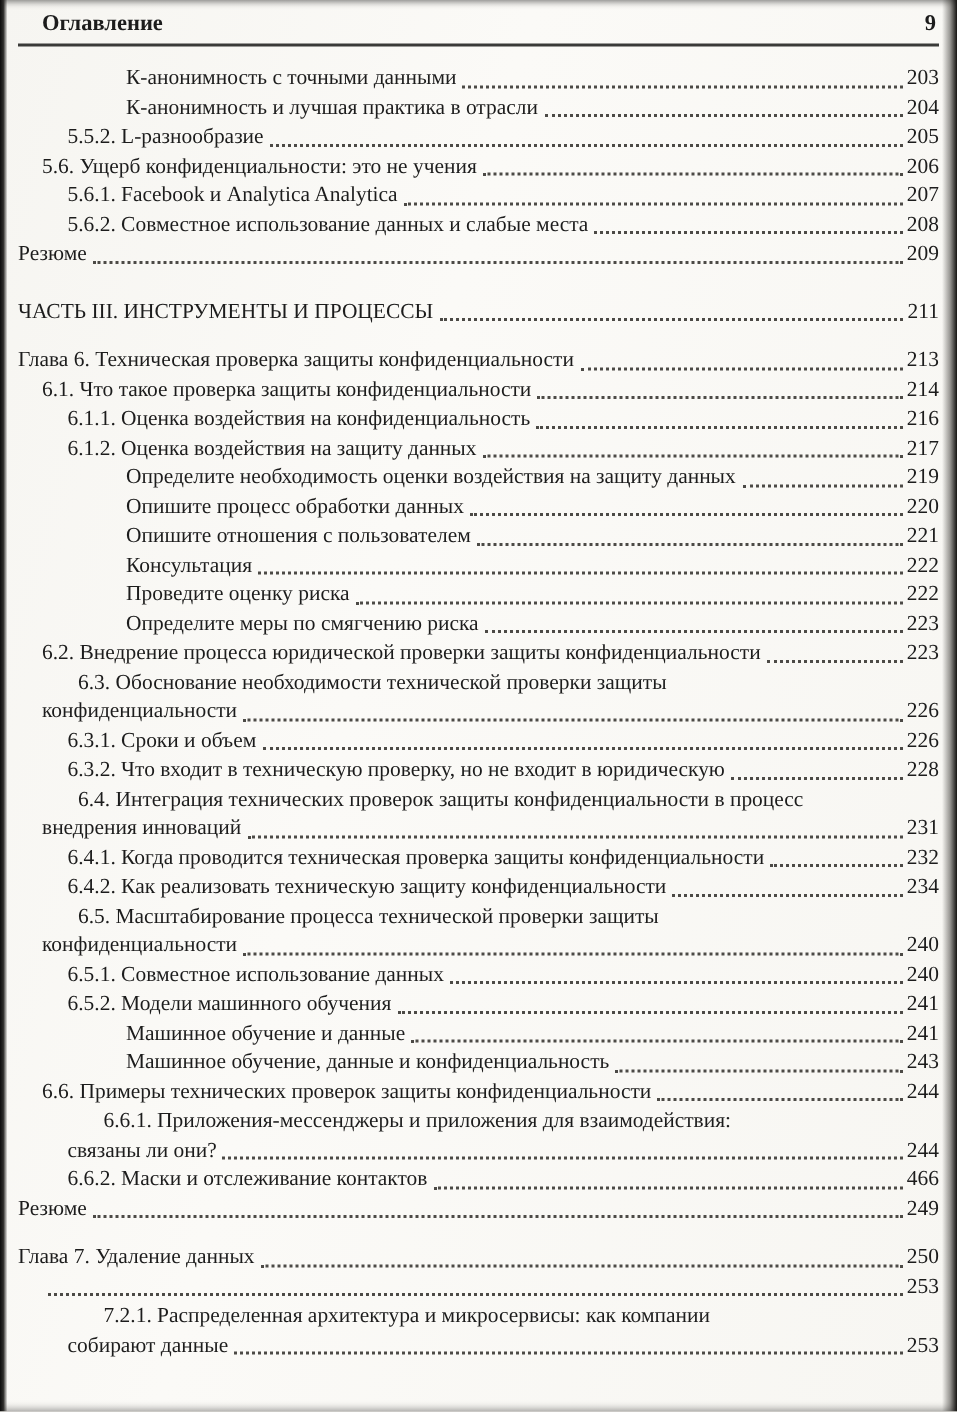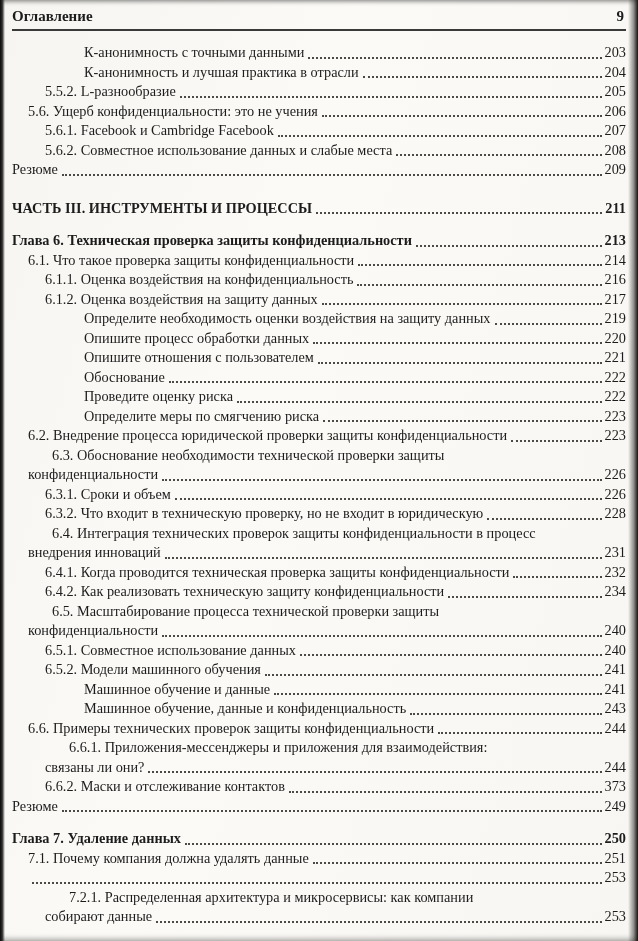--- a/index.html
+++ b/index.html
@@ -26,31 +26,32 @@
   .edge-right {
     position: absolute; right: 0; top: 0; width: 10px; height: 100%;
     background: linear-gradient(to left, #161513 0, rgba(50,48,44,.5) 45%, rgba(0,0,0,0) 100%);
     z-index: 2;
   }
 
   .header {
     display: flex; justify-content: space-between; align-items: baseline;
     font-weight: bold; font-size: 15px;
     padding: 3px 2px 4px 0;
+    margin-left: 16px;
   }
   .rule {
     border: 0; border-top: 2px solid #3a3a38;
     margin: 0 0 12px 0;
   }
 
   .toc { font-size: 14.3px; }
   .entry { page-break-inside: avoid; }
   .entry.gap    { margin-top: 13px; }
   .entry.gap-lg { margin-top: 19px; }
-  .entry.bold   { font-weight: bold; text-align: center; }
+  .entry.bold   { font-weight: normal; text-align: center; }
 
   .line { display: flex; align-items: flex-end; line-height: 19.5px; }
   .preline { line-height: 19.5px; white-space: nowrap; margin-left: 24px; }
   .t  { white-space: nowrap; }
   .pg { white-space: nowrap; }
   .leader {
     flex: 1 1 auto;
     min-width: 8px;
     border-bottom: 2px dotted #4c4a46;
     margin: 0 3px 4px 4px;
@@ -98,21 +99,21 @@
       </div>
       <div class="entry indent-1">
         <div class="line">
           <span class="t">5.6. Ущерб конфиденциальности: это не учения</span>
           <span class="leader"></span>
           <span class="pg">206</span>
         </div>
       </div>
       <div class="entry indent-2">
         <div class="line">
-          <span class="t">5.6.1. Facebook и Cambridge Facebook</span>
+          <span class="t">5.6.1. Facebook и Analytica Analytica</span>
           <span class="leader"></span>
           <span class="pg">207</span>
         </div>
       </div>
       <div class="entry indent-2">
         <div class="line">
           <span class="t">5.6.2. Совместное использование данных и слабые места</span>
           <span class="leader"></span>
           <span class="pg">208</span>
         </div>
@@ -175,21 +176,21 @@
       </div>
       <div class="entry indent-3">
         <div class="line">
           <span class="t">Опишите отношения с пользователем</span>
           <span class="leader"></span>
           <span class="pg">221</span>
         </div>
       </div>
       <div class="entry indent-3">
         <div class="line">
-          <span class="t">Обоснование</span>
+          <span class="t">Консультация</span>
           <span class="leader"></span>
           <span class="pg">222</span>
         </div>
       </div>
       <div class="entry indent-3">
         <div class="line">
           <span class="t">Проведите оценку риска</span>
           <span class="leader"></span>
           <span class="pg">222</span>
         </div>
@@ -300,42 +301,35 @@
         <div class="line">
           <span class="t">связаны ли они?</span>
           <span class="leader"></span>
           <span class="pg">244</span>
         </div>
       </div>
       <div class="entry indent-2">
         <div class="line">
           <span class="t">6.6.2. Маски и отслеживание контактов</span>
           <span class="leader"></span>
-          <span class="pg">373</span>
+          <span class="pg">466</span>
         </div>
       </div>
       <div class="entry indent-0">
         <div class="line">
           <span class="t">Резюме</span>
           <span class="leader"></span>
           <span class="pg">249</span>
         </div>
       </div>
       <div class="entry indent-0 bold gap">
         <div class="line">
           <span class="t">Глава 7. Удаление данных</span>
           <span class="leader"></span>
           <span class="pg">250</span>
-        </div>
-      </div>
-      <div class="entry indent-1">
-        <div class="line">
-          <span class="t">7.1. Почему компания должна удалять данные</span>
-          <span class="leader"></span>
-          <span class="pg">251</span>
         </div>
       </div>
       <div class="entry indent-1">
         <div class="line">
           <span class="leader"></span>
           <span class="pg">253</span>
         </div>
       </div>
       <div class="entry indent-2">
         <div class="preline">7.2.1. Распределенная архитектура и микросервисы: как компании</div>

